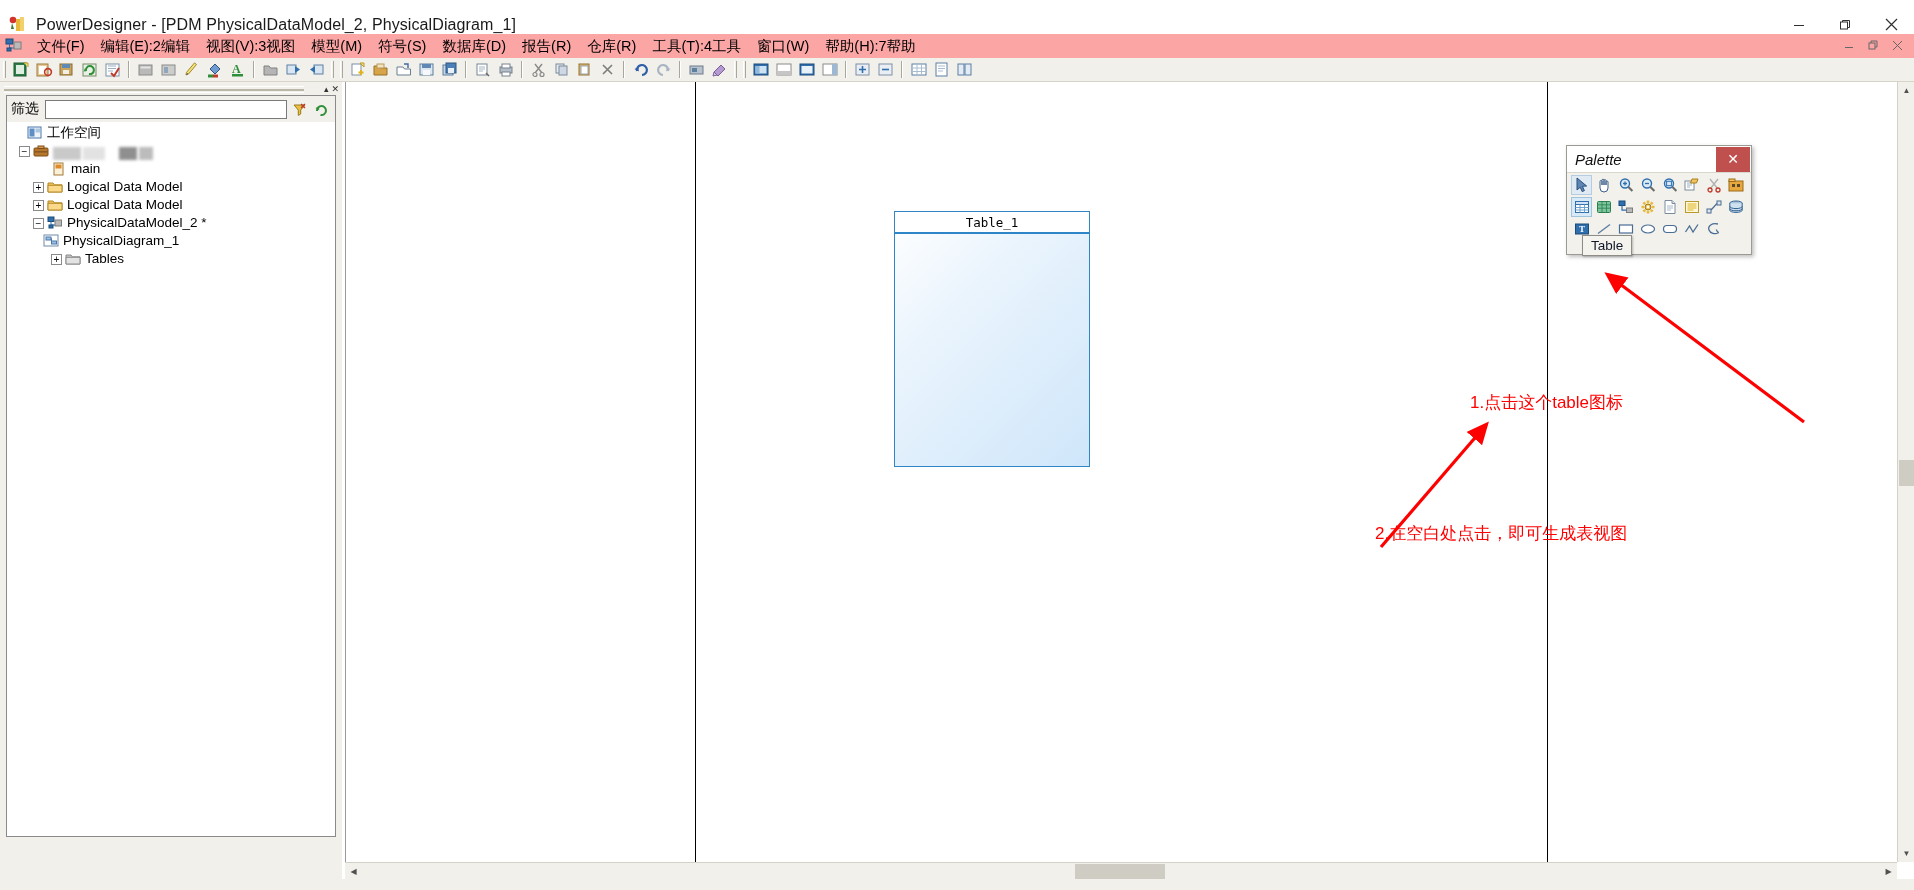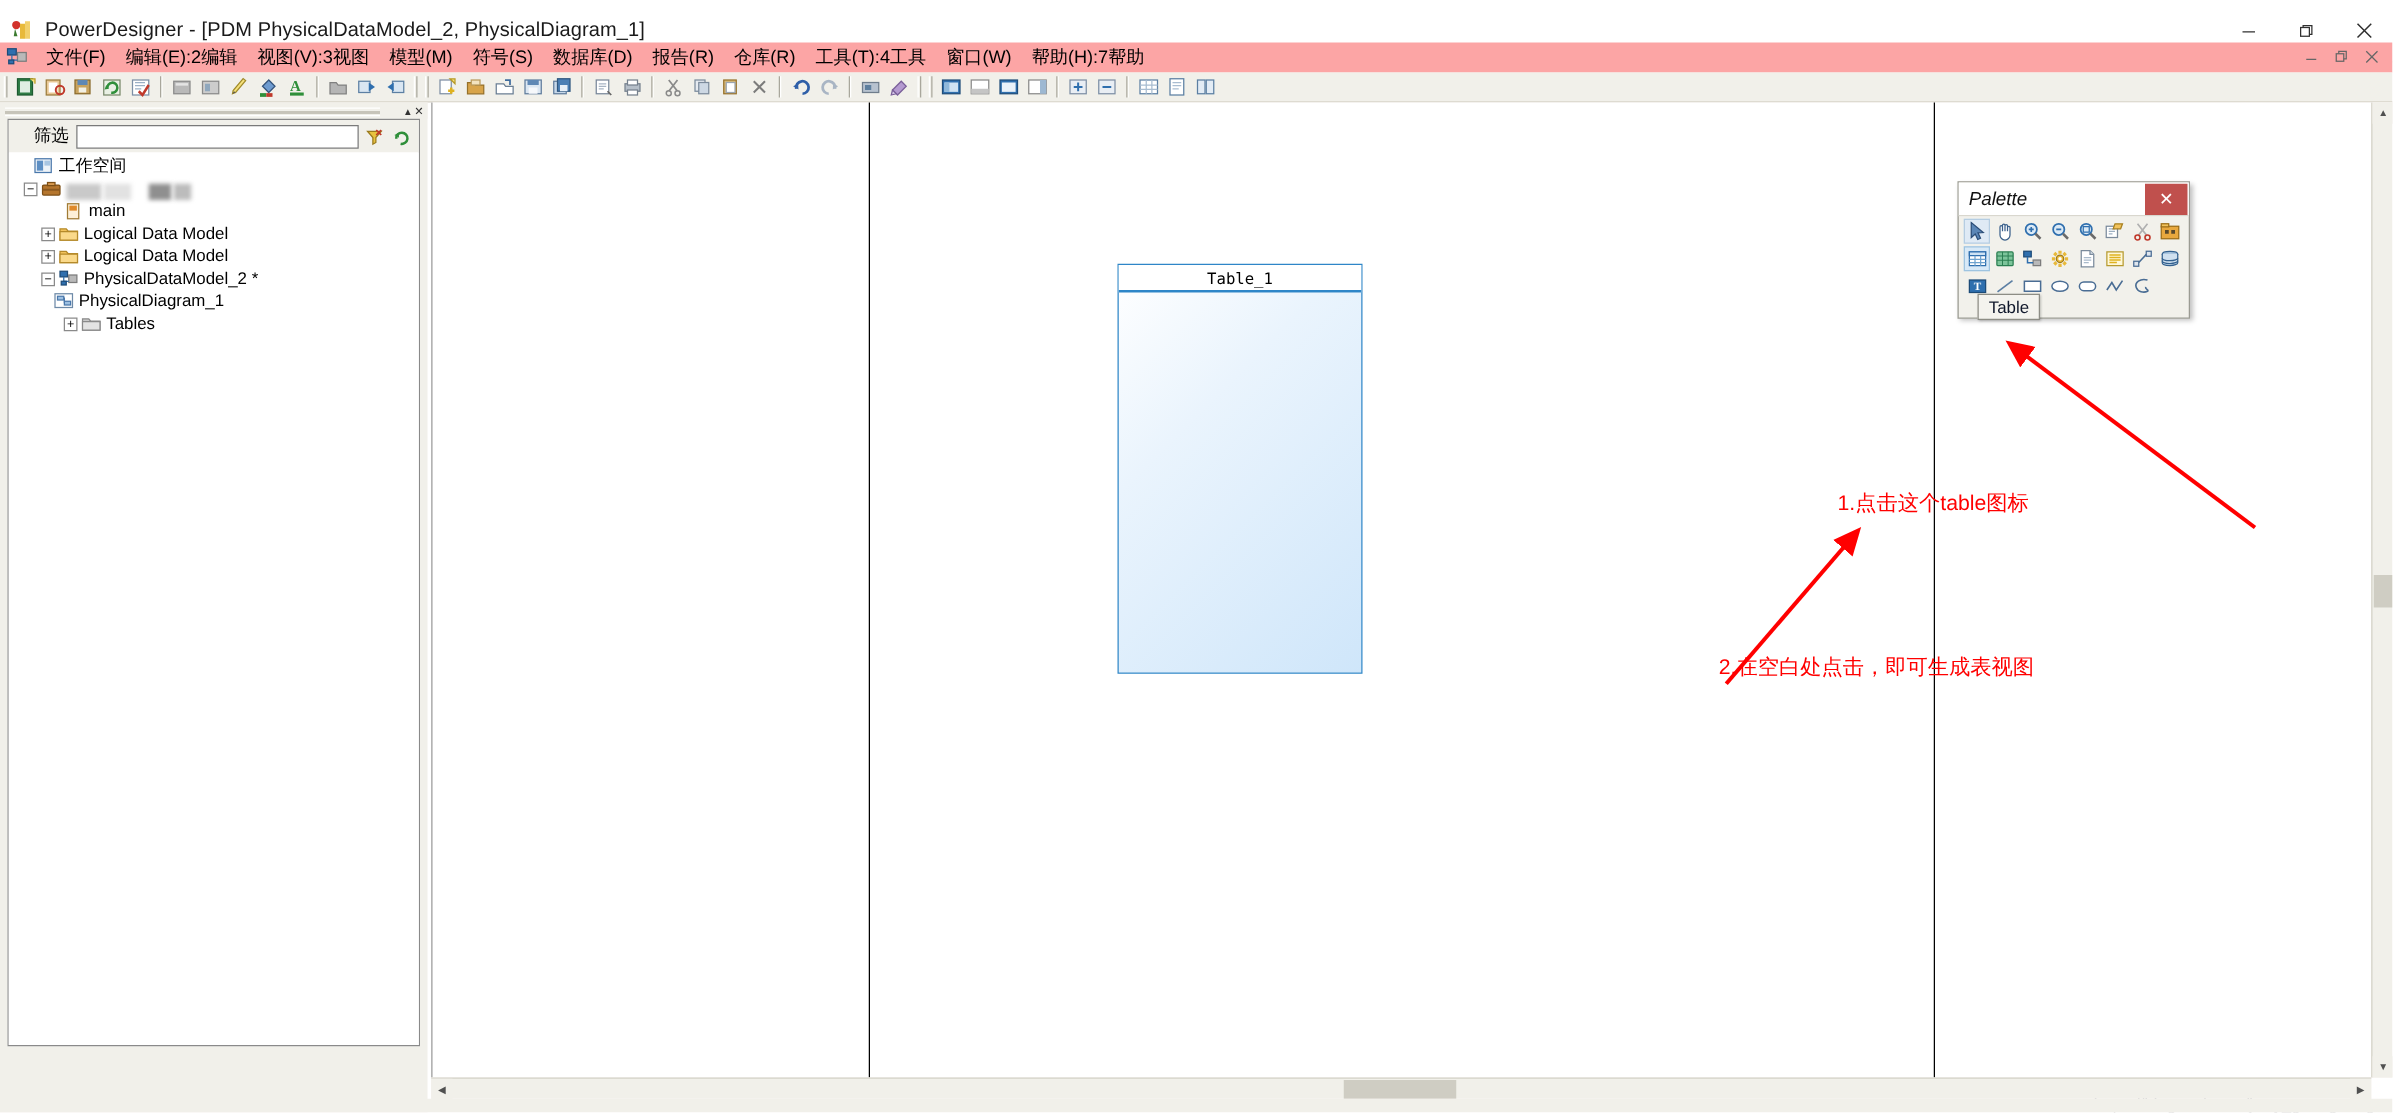--- a/index.html
+++ b/index.html
@@ -89,21 +89,21 @@
   }
   .lh-btn{ font-size:9px; color:#333; margin-right:3px; line-height:10px; }
 
   #tree-box{
     position:absolute; left:6px; top:13px; width:330px; height:742px;
     background:#ffffff; border:1px solid #8a8a8a;
   }
   #filterrow{
     height:26px; display:flex; align-items:center; padding:0 4px; background:#f1f0ea;
   }
-  #filter-label{ font-size:14px; color:#000; margin:0 6px 0 16px; white-space:nowrap;text-align:right;}
+  #filter-label{ font-size:14px; color:#000; margin:0 6px 0 0; white-space:nowrap;text-align:right;}
   #filter-input{
     flex:1; height:19px; border:1px solid #7a7a7a; background:#fff;
     font-size:12px; padding:0 3px; font-family:"Liberation Sans", sans-serif;
     outline:none; color:#000;
   }
   .filt-ico{ width:20px;height:20px;display:flex;align-items:center;justify-content:center;margin-left:2px;}
 
   #tree{ position:absolute; left:0; top:26px; right:0; bottom:0; background:#fff; padding-top:2px; overflow:hidden;}
   .trow{ display:flex; align-items:center; height:18px; font-size:13.5px; color:#000; white-space:nowrap;}
   .texp{
@@ -121,21 +121,21 @@
   .blurred i{ position:absolute; display:block; }
 
   
   #canvas-area{
     position:absolute; left:345px; top:82px; width:1569px; height:780px;
     background:#ffffff; border-left:1px solid #9a9a9a;
   }
   .page-rule{ position:absolute; top:0; bottom:0; width:1px; background:#000; }
 
   #table-shape{
-    position:absolute; left:548px; top:129px; width:196px; height:328px;
+    position:absolute; left:548px; top:129px; width:196px; height:256px;
     border:1px solid #2e86c8;
     background:linear-gradient(135deg,#ffffff 0%,#eaf4fd 35%,#cfe6fa 100%);
   }
   #table-head{
     height:22px; border-bottom:2px solid #2e86c8;
     background:#ffffff;
     display:flex; align-items:center; justify-content:center;
     font-family:"DejaVu Sans Mono", monospace; font-size:12.5px; color:#000;
   }
 

